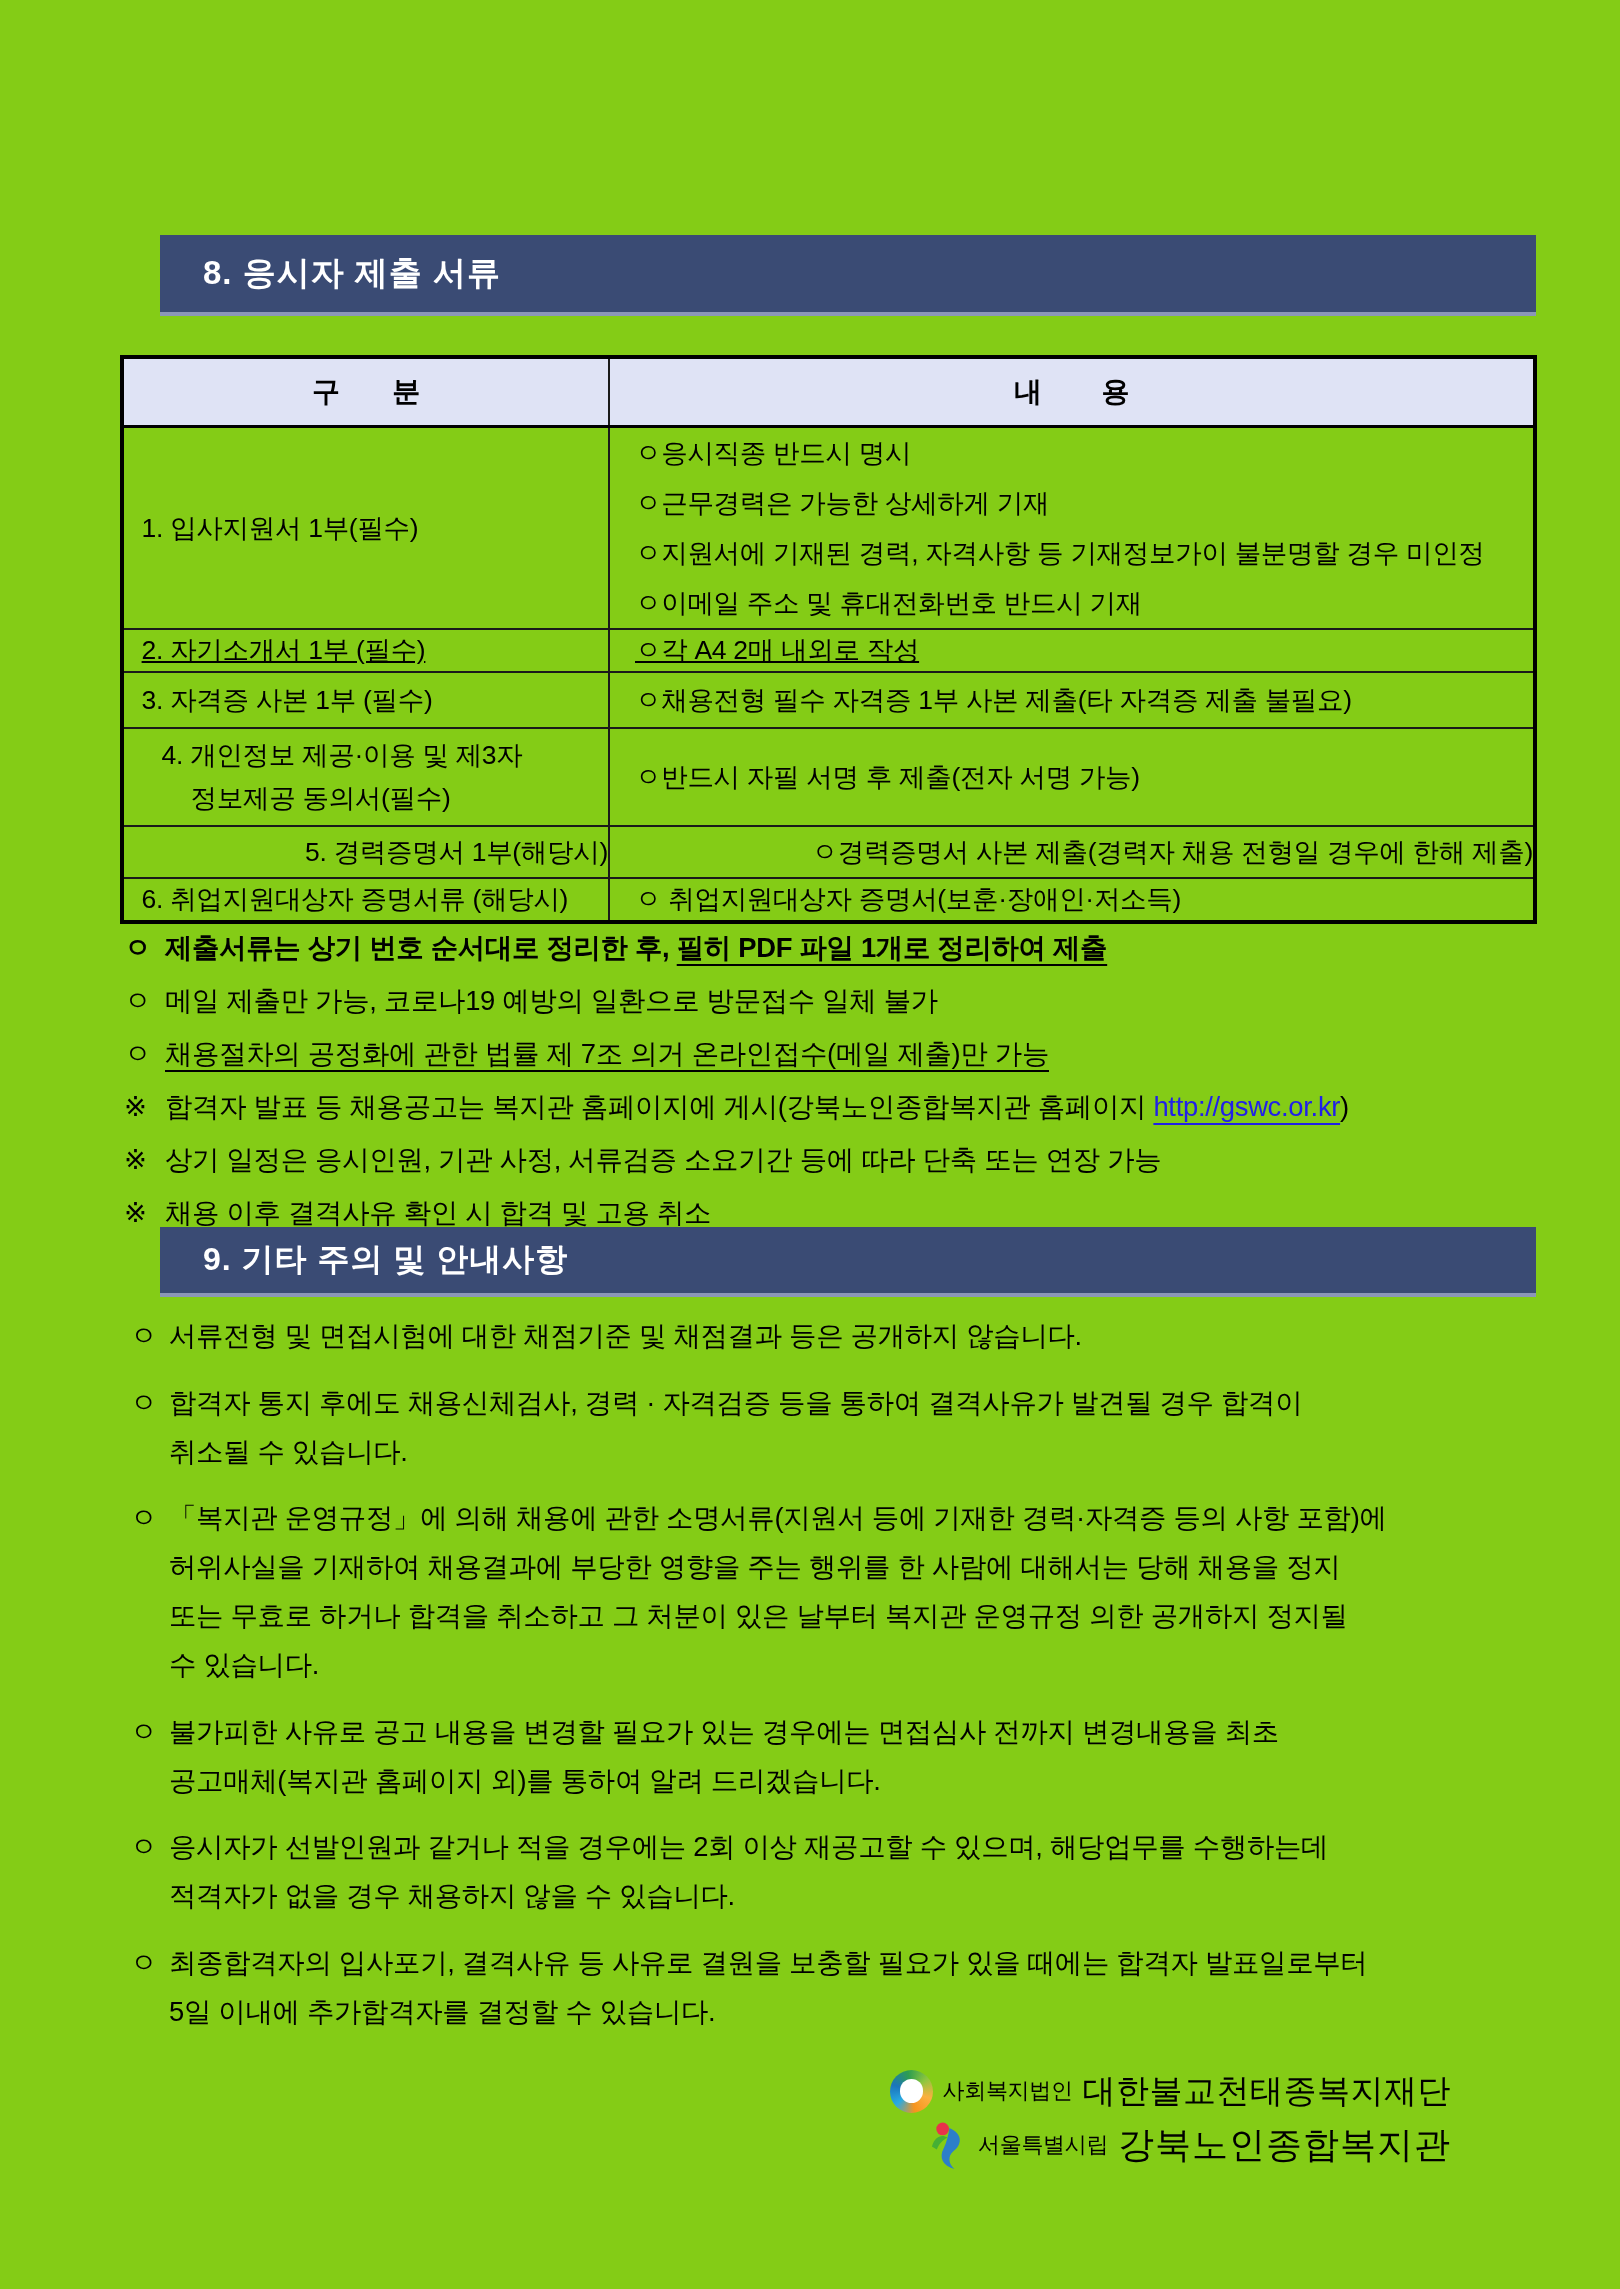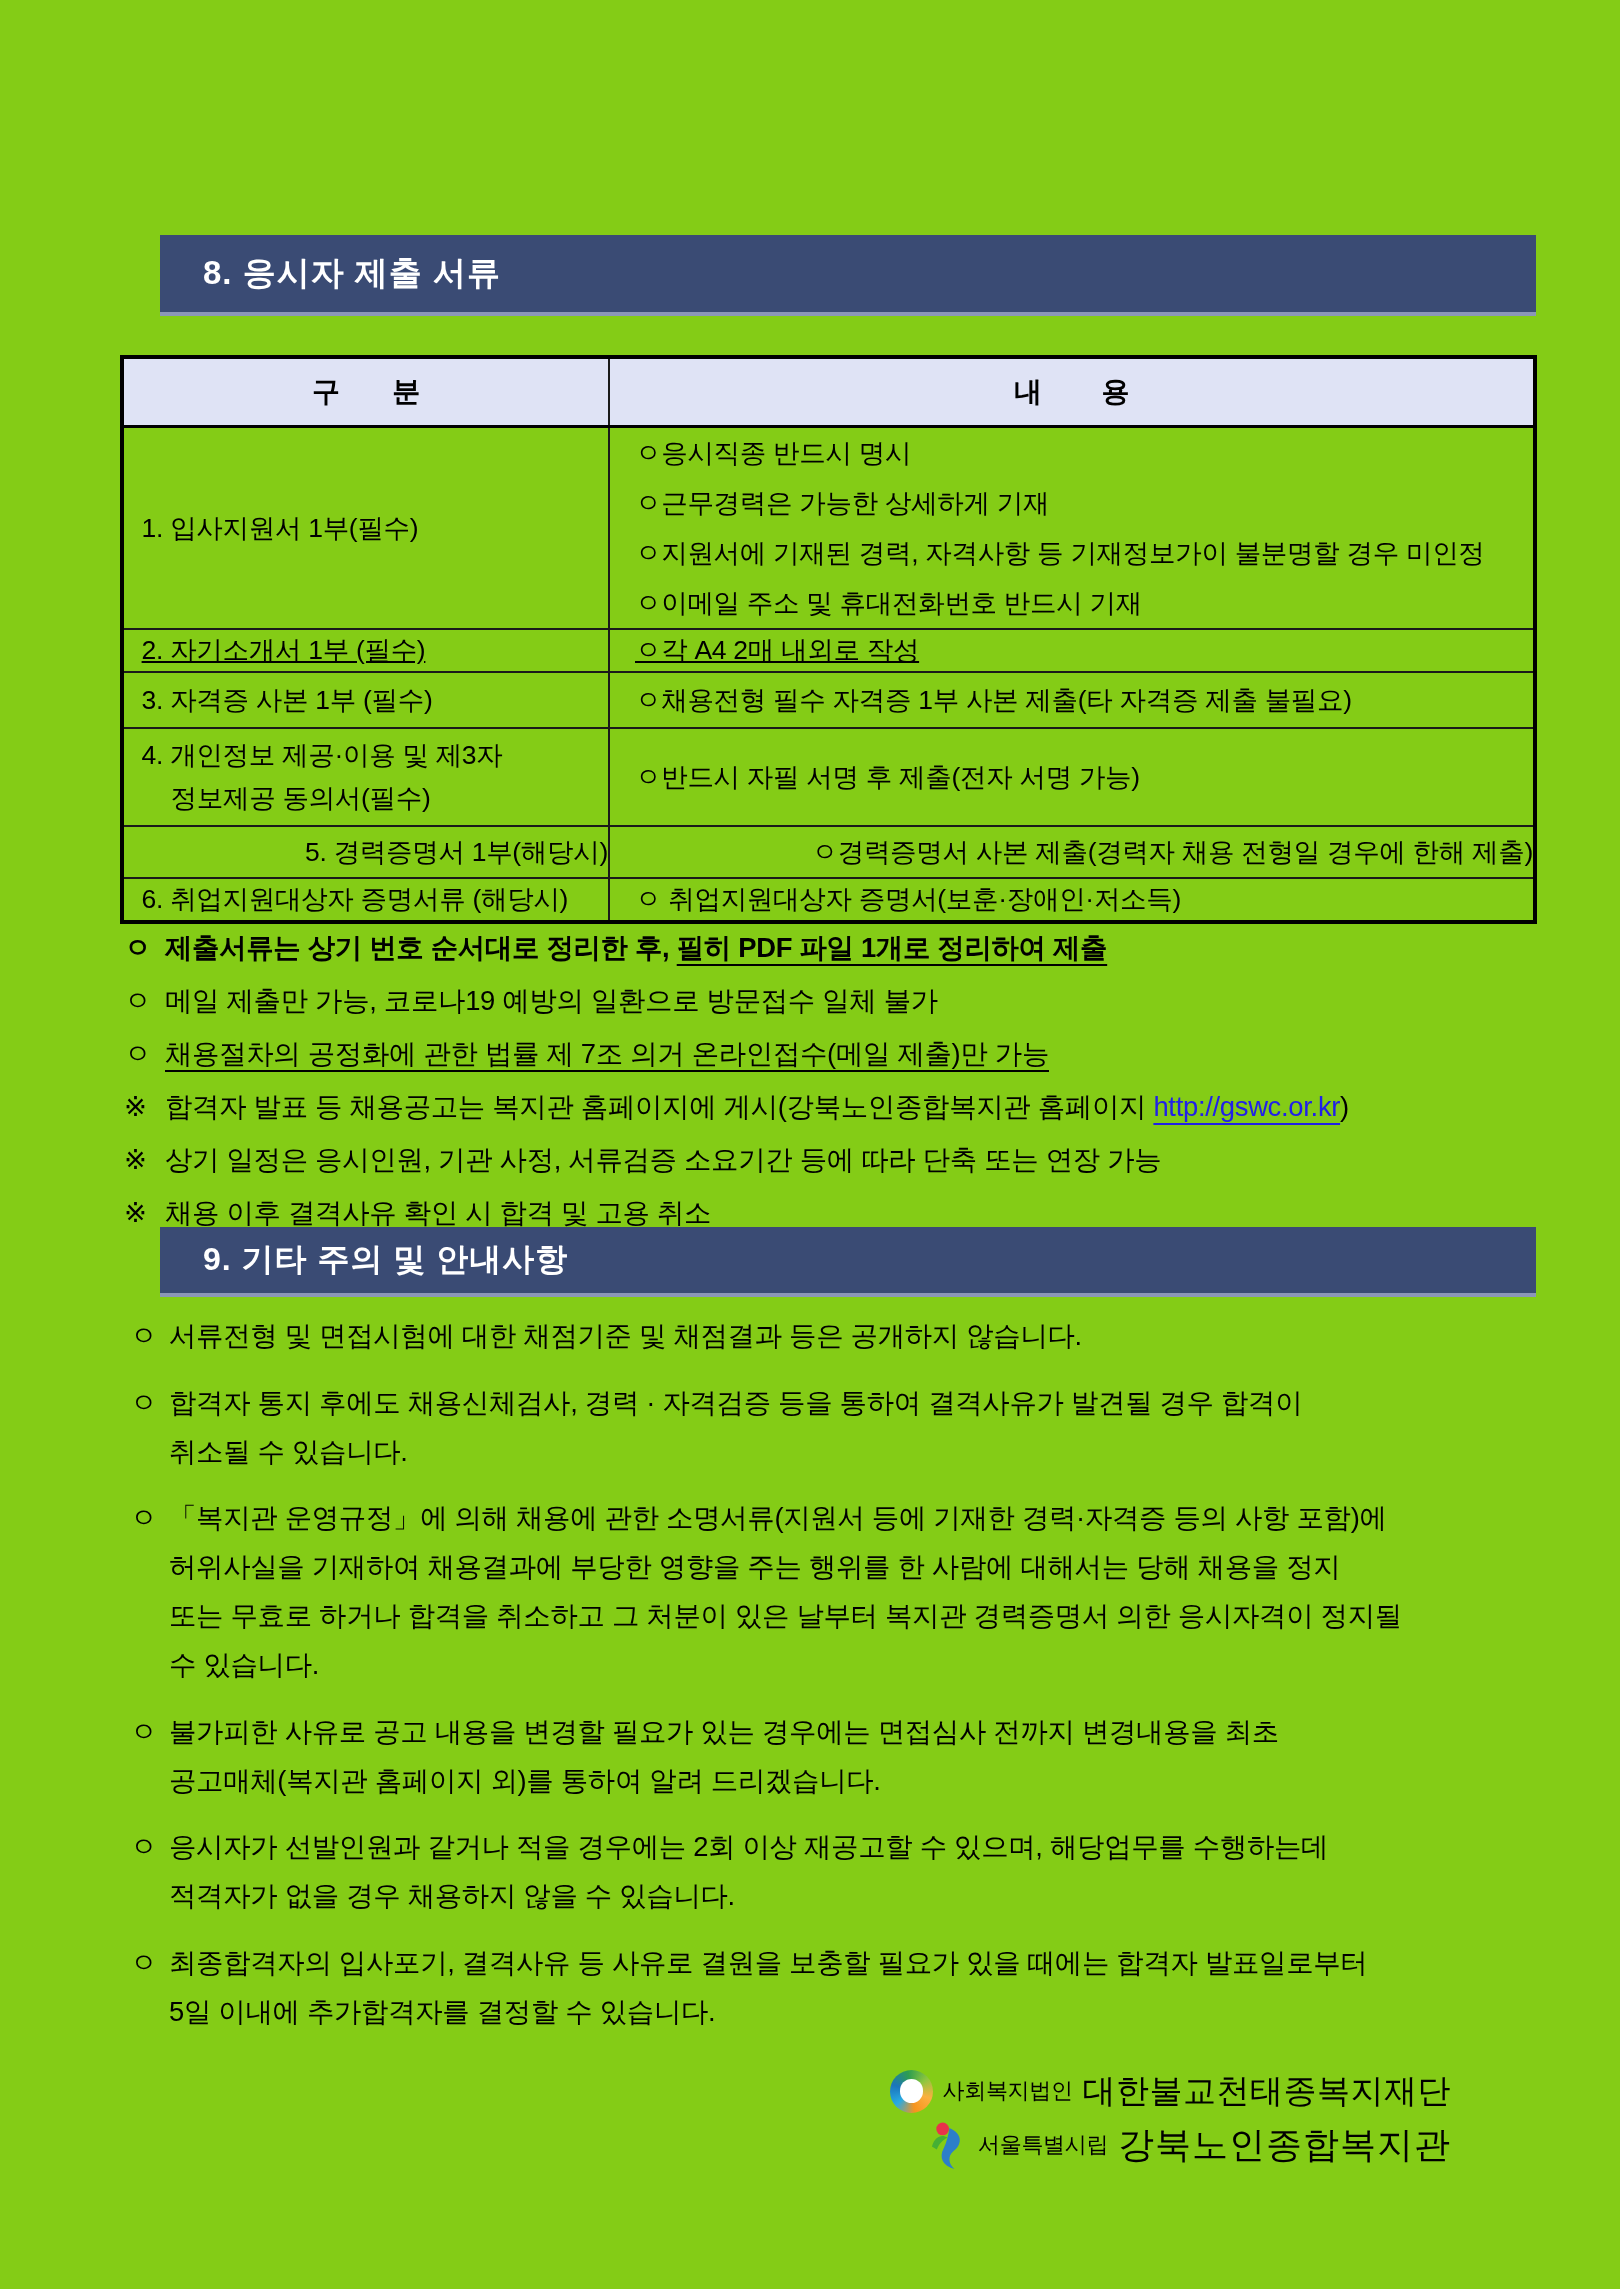--- a/index.html
+++ b/index.html
@@ -30,21 +30,21 @@
   .doc-table thead th {
     background:#dfe3f5; height:69px; font-size:28px; font-weight:bold;
     text-align:center; white-space:pre; border-bottom:3.9px solid #000;
   }
   .doc-table th.col1, .doc-table td.label { width:487px; }
   .doc-table td.label { padding-left:17.6px; vertical-align:middle; }
   .doc-table td.label .l2 { padding-left:29px; }
   .doc-table td.content { padding-left:25px; vertical-align:middle; }
   tr.r1 { height:201px; } tr.r1 td.content div { line-height:50px; }
   tr.r2 { height:43px;text-decoration:underline; }  tr.r3 { height:56px; }
-  tr.r4 { height:98px; } tr.r4 td.label div { line-height:43px; }
+  tr.r4 { height:98px; } tr.r4 td.label div { line-height:43px;margin-left:20px; }
   tr.r5 { height:52px;text-align:right; }  tr.r6 { height:44px; }
 
   
   .notes { position:absolute; left:124px; top:921px; width:1419px; font-size:27.4px; }
   .note { display:flex; align-items:center; height:53px; white-space:nowrap; }
   .note .bullet { width:41px; flex:none; }
   .note.bold { font-weight:bold; }
   .ul { text-decoration:underline; text-underline-offset:6.9px; text-decoration-thickness:2px; }
   a.link { color:#2121e8; text-decoration:underline; text-underline-offset:6.9px; }
 
@@ -184,21 +184,21 @@
       <span class="glines">
         <div>합격자 통지 후에도 채용신체검사, 경력 · 자격검증 등을 통하여 결격사유가 발견될 경우 합격이</div>
         <div>취소될 수 있습니다.</div>
       </span>
     </div>
     <div class="gitem">
       <span class="gbullet">ㅇ</span>
       <span class="glines">
         <div>「복지관 운영규정」에 의해 채용에 관한 소명서류(지원서 등에 기재한 경력·자격증 등의 사항 포함)에</div>
         <div>허위사실을 기재하여 채용결과에 부당한 영향을 주는 행위를 한 사람에 대해서는 당해 채용을 정지</div>
-        <div>또는 무효로 하거나 합격을 취소하고 그 처분이 있은 날부터 복지관 경력증명서 의한 응시자격이 정지될</div>
+        <div>또는 무효로 하거나 합격을 취소하고 그 처분이 있은 날부터 복지관 운영규정 의한 공개하지 정지될</div>
         <div>수 있습니다.</div>
       </span>
     </div>
     <div class="gitem">
       <span class="gbullet">ㅇ</span>
       <span class="glines">
         <div>불가피한 사유로 공고 내용을 변경할 필요가 있는 경우에는 면접심사 전까지 변경내용을 최초</div>
         <div>공고매체(복지관 홈페이지 외)를 통하여 알려 드리겠습니다.</div>
       </span>
     </div>

